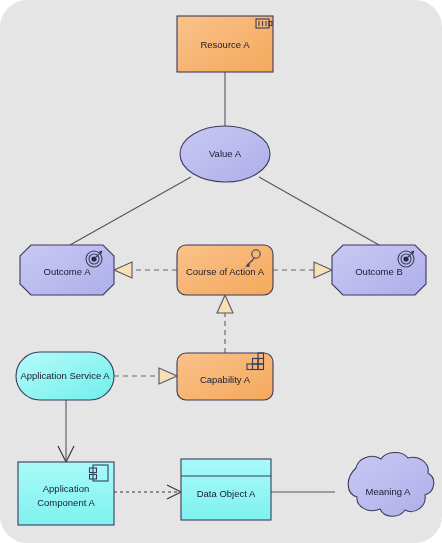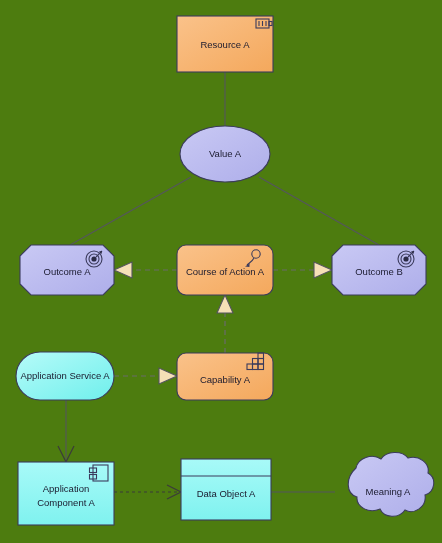--- a/index.html
+++ b/index.html
@@ -7,22 +7,23 @@
     padding: 0;
     background: #ffffff;
   }
   body {
     font-family: "Liberation Sans", sans-serif;
   }
   #canvas {
     position: relative;
     width: 442px;
     height: 543px;
-    background: #4d7c0f;
+    background: #e5e5e5;
     overflow: hidden;
+    border-radius: 27px;
   }
   #diagram-svg {
     position: absolute;
     top: 0;
     left: 0;
     width: 442px;
     height: 543px;
   }
   .node-label {
     font-size: 9.5px;

